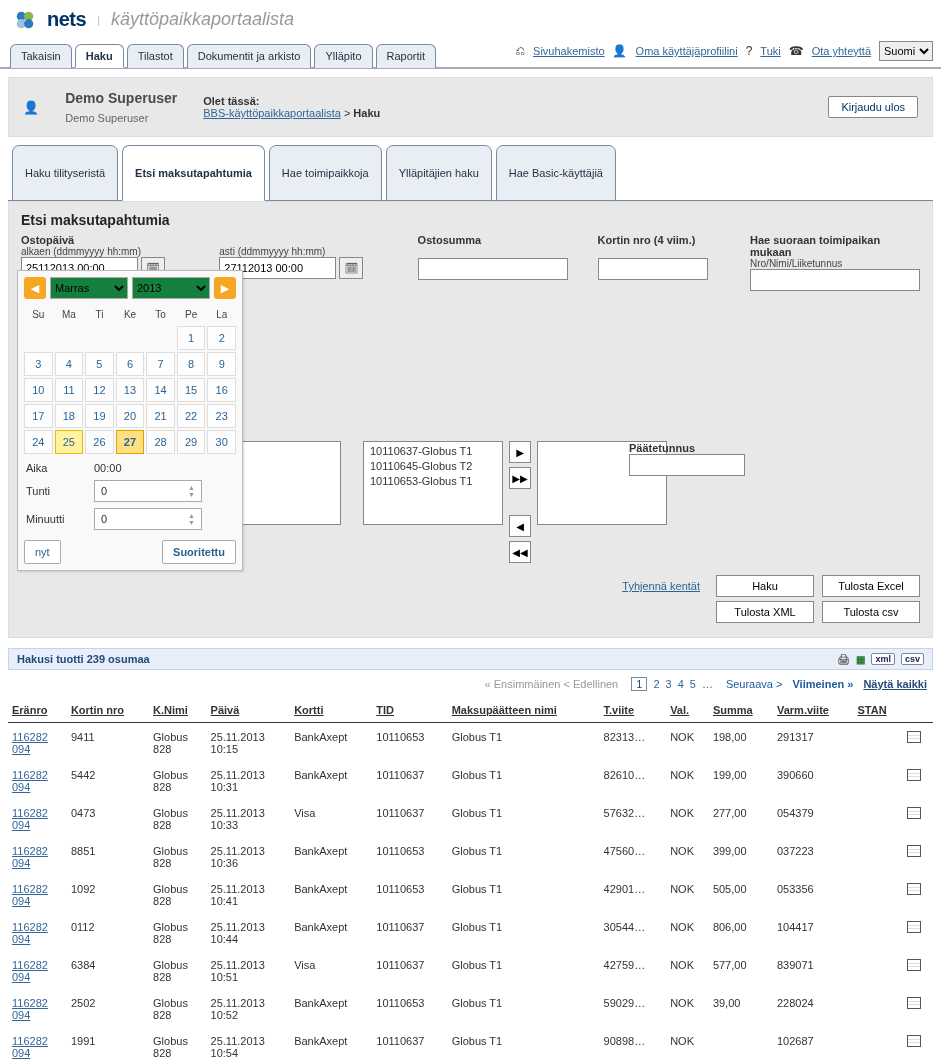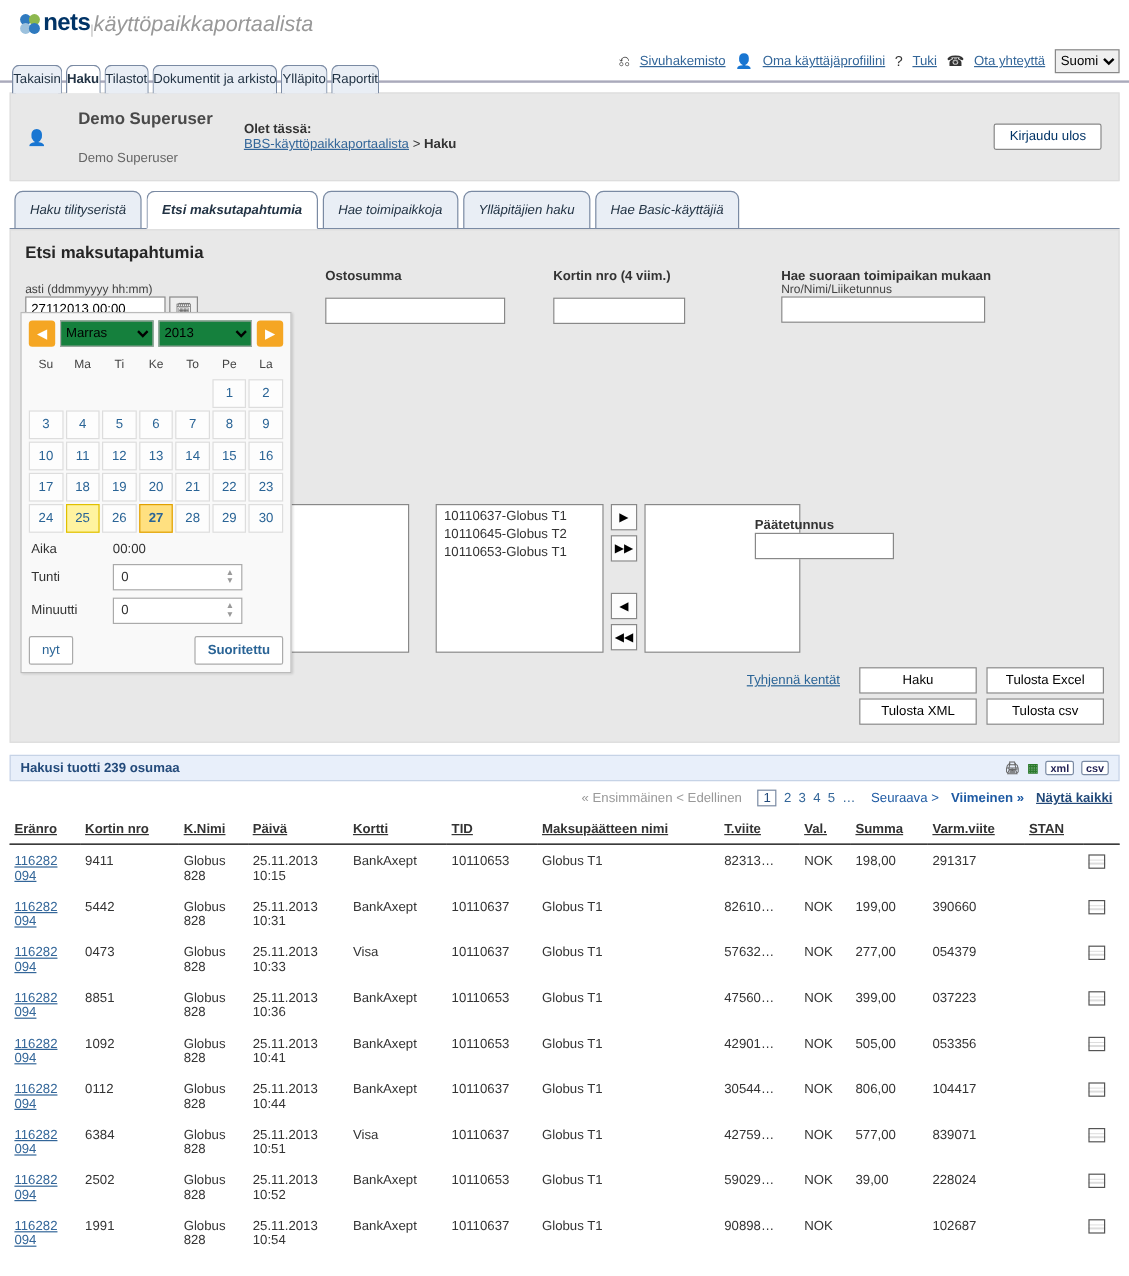--- a/index.html
+++ b/index.html
@@ -1,40 +1,40 @@
 <!DOCTYPE html>
 <html><head>
 <meta charset="utf-8">
 <style>
 * { box-sizing: border-box; margin: 0; padding: 0; }
 body { font-family: Verdana, Arial, sans-serif; font-size: 11px; color: #333; background: #fff; width: 941px; }
 a { color: #336699; text-decoration: underline; cursor: pointer; }
 
-.header { padding: 8px 14px 0 14px; display: flex; align-items: flex-end; gap: 0; }
+.header { padding: 8px 14px 0 14px; display: flex; align-items: center; gap: 11px; }
 .logo-icon { width: 22px; height: 22px; display: inline-block; }
 .logo-text { font-size: 20px; font-weight: bold; color: #003366; letter-spacing: -0.5px; }
 .logo-sub { font-size: 18px; color: #999; font-style: italic; }
 
 .topbar { display:flex; align-items:flex-end; justify-content:space-between; padding: 10px 8px 0 10px; border-bottom: 2px solid #aab; background: #fff; }
 .tabset { display:flex; gap: 0; }
-.tab { border:1px solid #7a8aa3; border-bottom:none; border-radius:6px 6px 0 0; padding:5px 0; background:#e9eef5; color:#234; cursor:pointer; margin-right:3px; font-size:11px; position:relative; top:11px;}
+.tab { border:1px solid #7a8aa3; border-bottom:none; border-radius:6px 6px 0 0; padding:5px 10px; background:#e9eef5; color:#234; cursor:pointer; margin-right:3px; font-size:11px; position:relative; top:1px;}
 .tab.active { background:#fff; font-weight:bold; border-bottom:1px solid #fff; }
 .toplinks { display:flex; align-items:center; gap:8px; font-size:11px; padding-bottom:6px;}
 .toplinks select { font-size:11px; border:1px solid #888; height:20px;}
 .tl-icon { font-size:12px; }
 
 .userbar { background: #e8e8e8; border:1px solid #ddd; margin:8px; display:flex; align-items:center; padding:12px 14px; gap:26px; }
-.userbar .uleft { display:flex; flex-direction:column; gap:20px;}
+.userbar .uleft { display:flex; flex-direction:column; gap:6px;}
 .uname { font-weight:bold; font-size:14px; color:#4a4a4a; }
 .urole { color:#666; font-size:11px;}
 .crumb-label { font-weight:bold; color:#333;}
 .btn-logout { margin-left:auto; border:1px solid #888; background:#fff; padding:4px 12px; border-radius:2px; font-size:11px; color:#003366; cursor:pointer;}
 
 .subtabs { display:flex; gap:4px; padding:0 12px; margin-top:6px;}
-.subtab { border:1px solid #7a8aa3; border-radius:7px 7px 0 0; padding:9px 12px; background:#e9eef5; color:#234; cursor:pointer; font-size:11px;font-style:italic; }
+.subtab { border:1px solid #7a8aa3; border-radius:7px 7px 0 0; padding:21px 12px; background:#e9eef5; color:#234; cursor:pointer; font-size:11px; }
 .subtab.active { background:#fff; font-weight:bold; border-bottom:1px solid #fff; position:relative; z-index:2;}
 .subtabs-divider { border-bottom:1px solid #7a8aa3; margin:-1px 8px 0 8px;}
 
 .search-area { background:#e8e8e8; border:1px solid #ddd; margin:0 8px; padding:10px 12px 14px 12px; position:relative;}
 .h2 { font-size:14px; font-weight:bold; color:#252525; margin-bottom:6px;}
 .row1 { display:flex; gap:30px; align-items:flex-start;}
 .field-label { font-weight:bold; font-size:11px; }
 .field-sub { font-size:10px; color:#444;}
 .dateinput { width:117px; height:22px; border:1px solid #888; padding:2px 4px; background:#fff; font-size:11px;}
 .cal-btn { width:24px; height:22px; border:1px solid #888; background:#eee; display:inline-flex; align-items:center; justify-content:center; cursor:pointer; vertical-align:top;}
@@ -57,21 +57,21 @@
 .dp-btn.primary { font-weight:bold;margin-left:40px; }
 
 .currency-block { position:absolute; left:240px; top:120px; width:200px;}
 .multisel { width:190px; height:82px; border:1px solid #888; background:#fff; overflow:auto; font-size:11px;}
 .multisel .opt { padding:1px 4px; }
 .multisel .opt.sel { background:#3169c6; color:#fff; }
 .ms-scroll { position:absolute; right:0; top:0; width:16px; height:100%; background:#eee; border-left:1px solid #ccc;}
 .ms-scroll div { margin:2px auto 0; width:0; height:0; }
 
 .dualbox-row { display:flex; gap:6px; align-items:flex-start; margin-top:150px; }
-.db-box { width:256px; height:124px; border:1px solid #888; background:#fff; overflow:auto; padding:2px 6px; font-size:11px; line-height:15px;}
+.db-box { width:256px; height:84px; border:1px solid #888; background:#fff; overflow:auto; padding:2px 6px; font-size:11px; line-height:15px;}
 .db-btns { display:flex; flex-direction:column; gap:4px;}
 .db-btn { width:22px; height:22px; border:1px solid #888; background:#fdfdfd; font-size:10px; cursor:pointer; display:flex; align-items:center; justify-content:center;}
 .pt-input { width:116px; height:22px; border:1px solid #888; background:#fff; padding:2px 4px; font-size:11px;}
 
 .actions-row { display:flex; justify-content:flex-end; gap:8px; margin-top:12px; align-items:center;}
 .linklike { color:#2a6496; text-decoration:underline; cursor:pointer; margin-right:8px;}
 .act-btn { width:98px; height:22px; border:1px solid #888; background:#fff; font-size:11px; cursor:pointer;}
 
 .results-head { background:#e8effa; border:1px solid #c6d3e6; color:#234a7a; font-weight:bold; margin:10px 8px 0 8px; padding:4px 8px; display:flex; align-items:center; justify-content:space-between;}
 .res-icons { display:flex; gap:6px; font-size:10px; color:#666; align-items:center;}
@@ -153,20 +153,26 @@
     <div class="subtab">Hae toimipaikkoja</div>
     <div class="subtab">Ylläpitäjien haku</div>
     <div class="subtab">Hae Basic-käyttäjiä</div>
   </div>
 <div class="subtabs-divider"></div>
 
 <div class="search-area">
   <div class="h2">Etsi maksutapahtumia</div>
 
   <div class="row1">
+    <div style="width:220px">
+      <div class="field-label">Ostopäivä</div>
+      <div class="field-sub">alkaen (ddmmyyyy hh:mm)</div>
+      <input class="dateinput" value="25112013 00:00" style="">
+      <span class="cal-btn">🗓</span>
+    </div>
     <div style="width:220px">
       <div>&nbsp;</div>
       <div class="field-sub">asti (ddmmyyyy hh:mm)</div>
       <input class="dateinput" value="27112013 00:00" style="">
       <span class="cal-btn">🗓</span>
     </div>
     <div style="width:160px">
       <div class="field-label">Ostosumma</div>
       <div>&nbsp;</div>
       <input class="plain-input" value="" style="">

